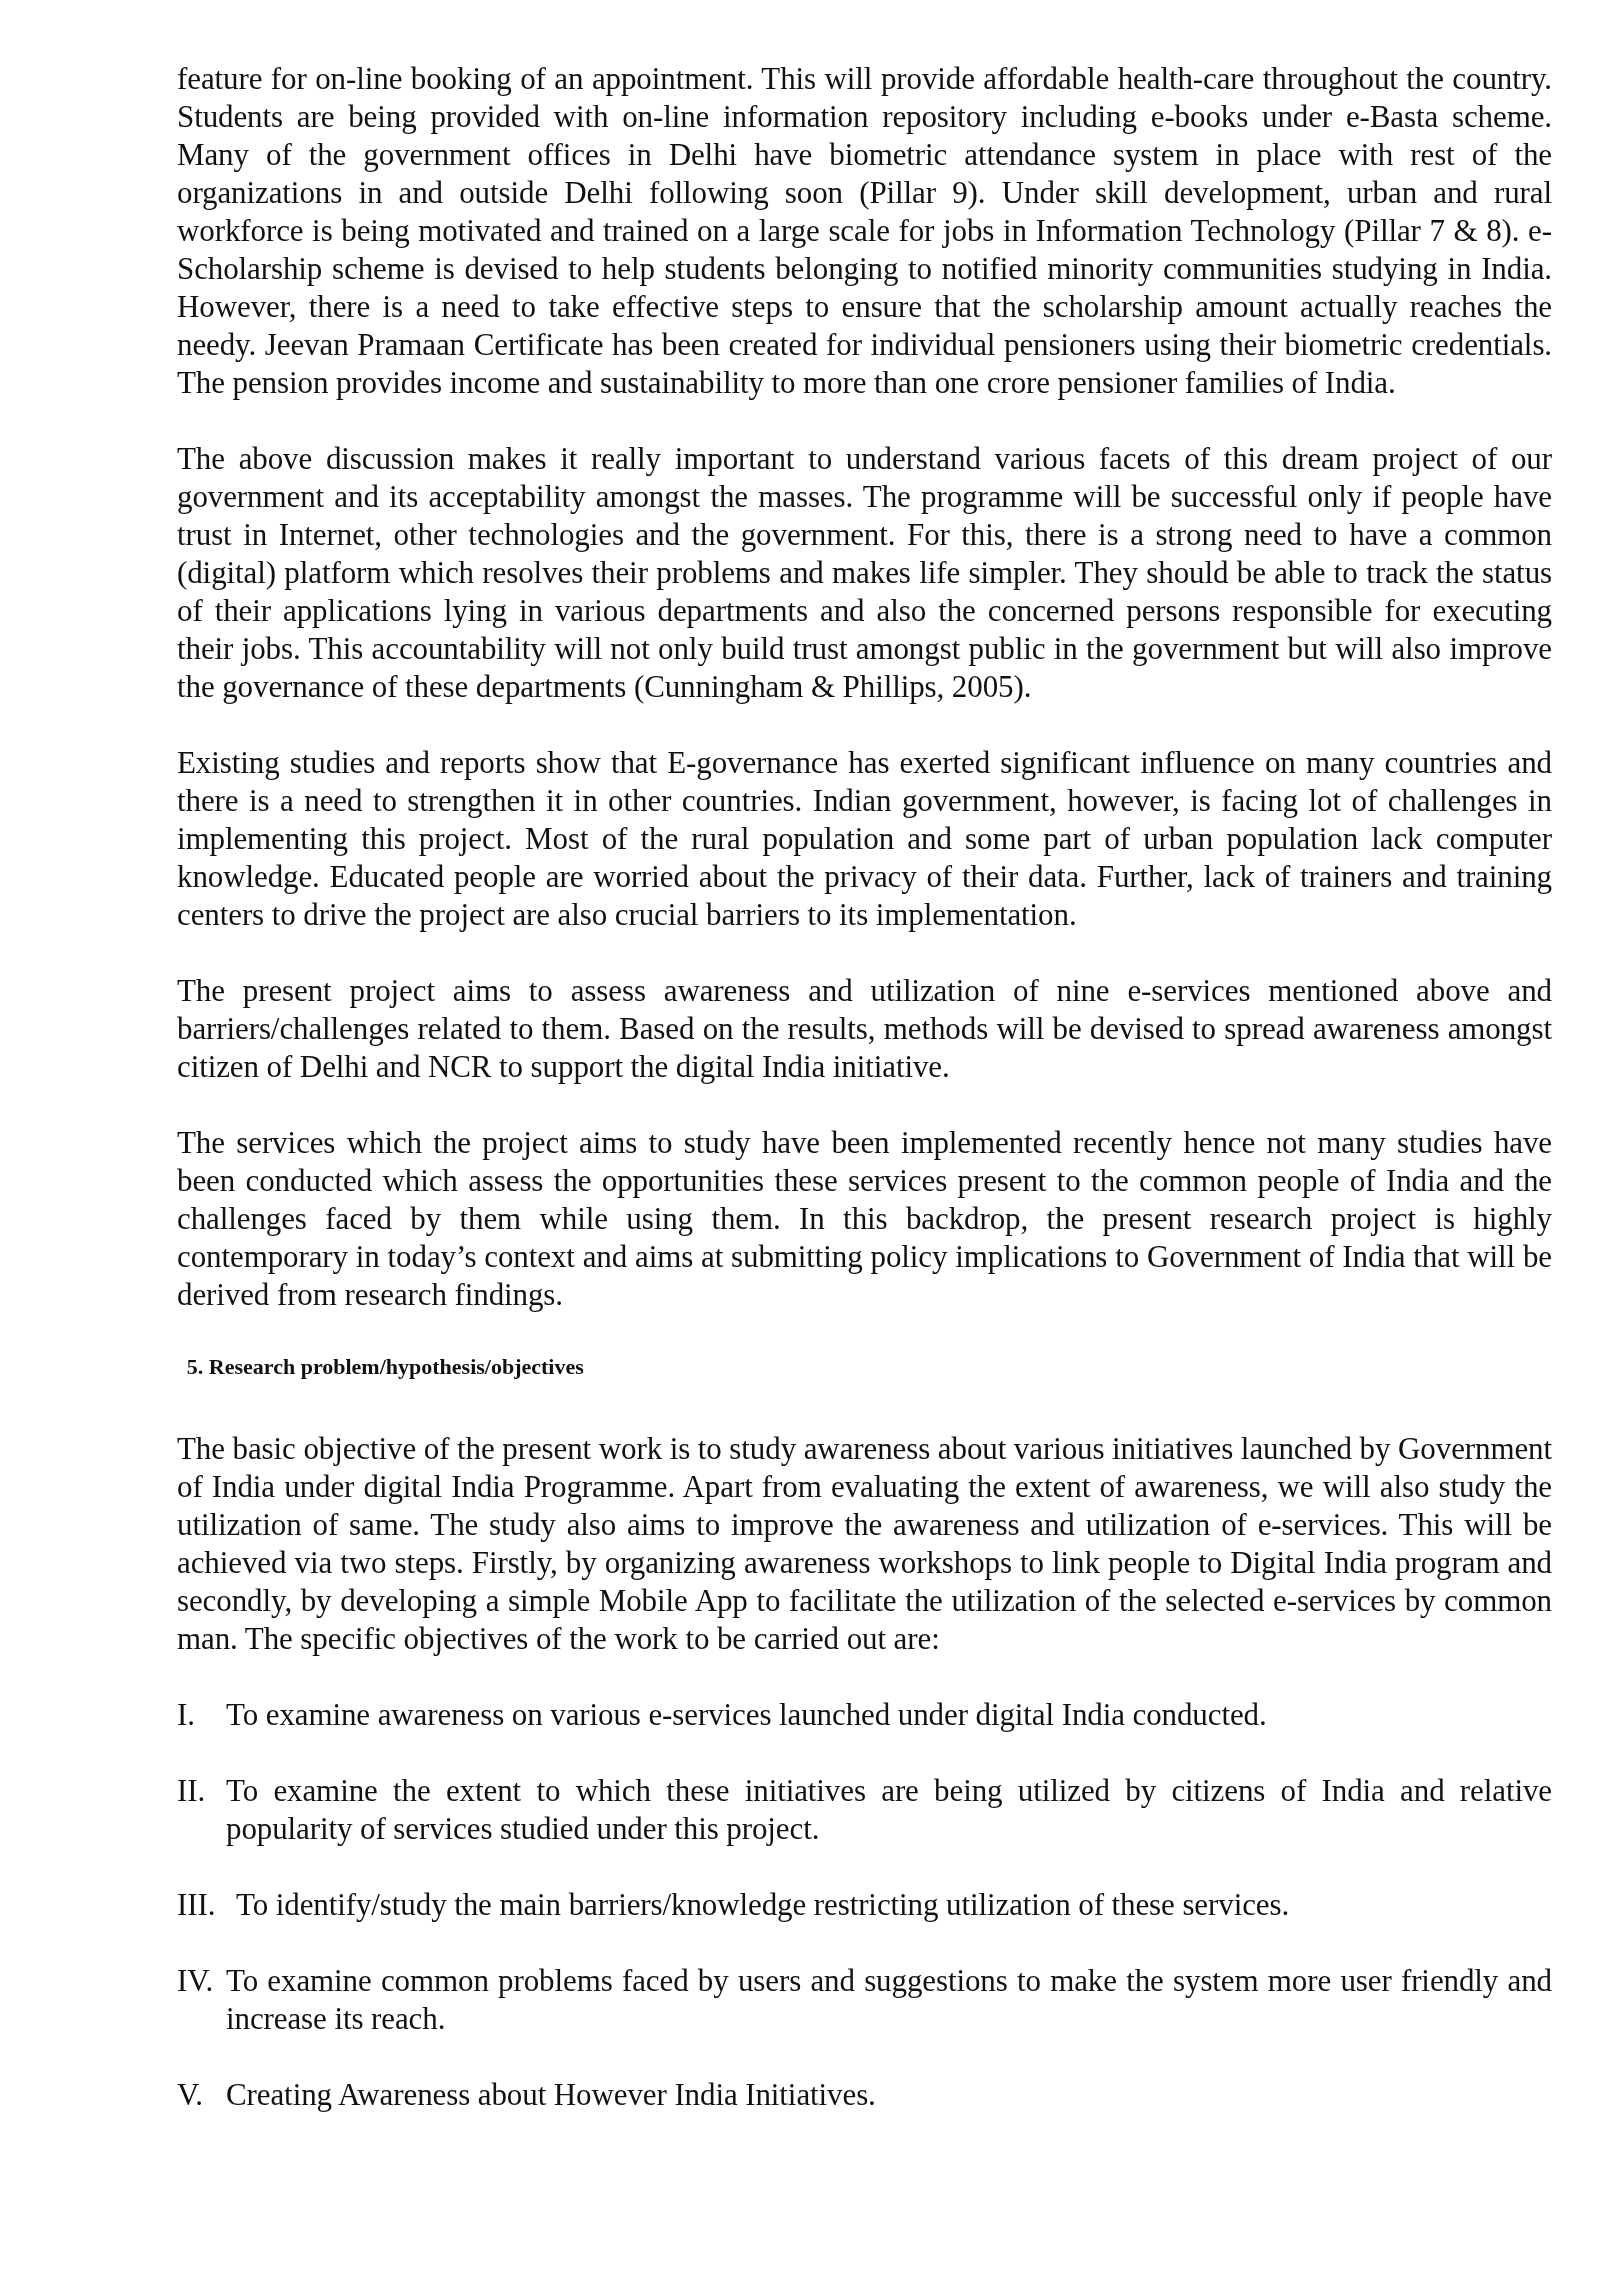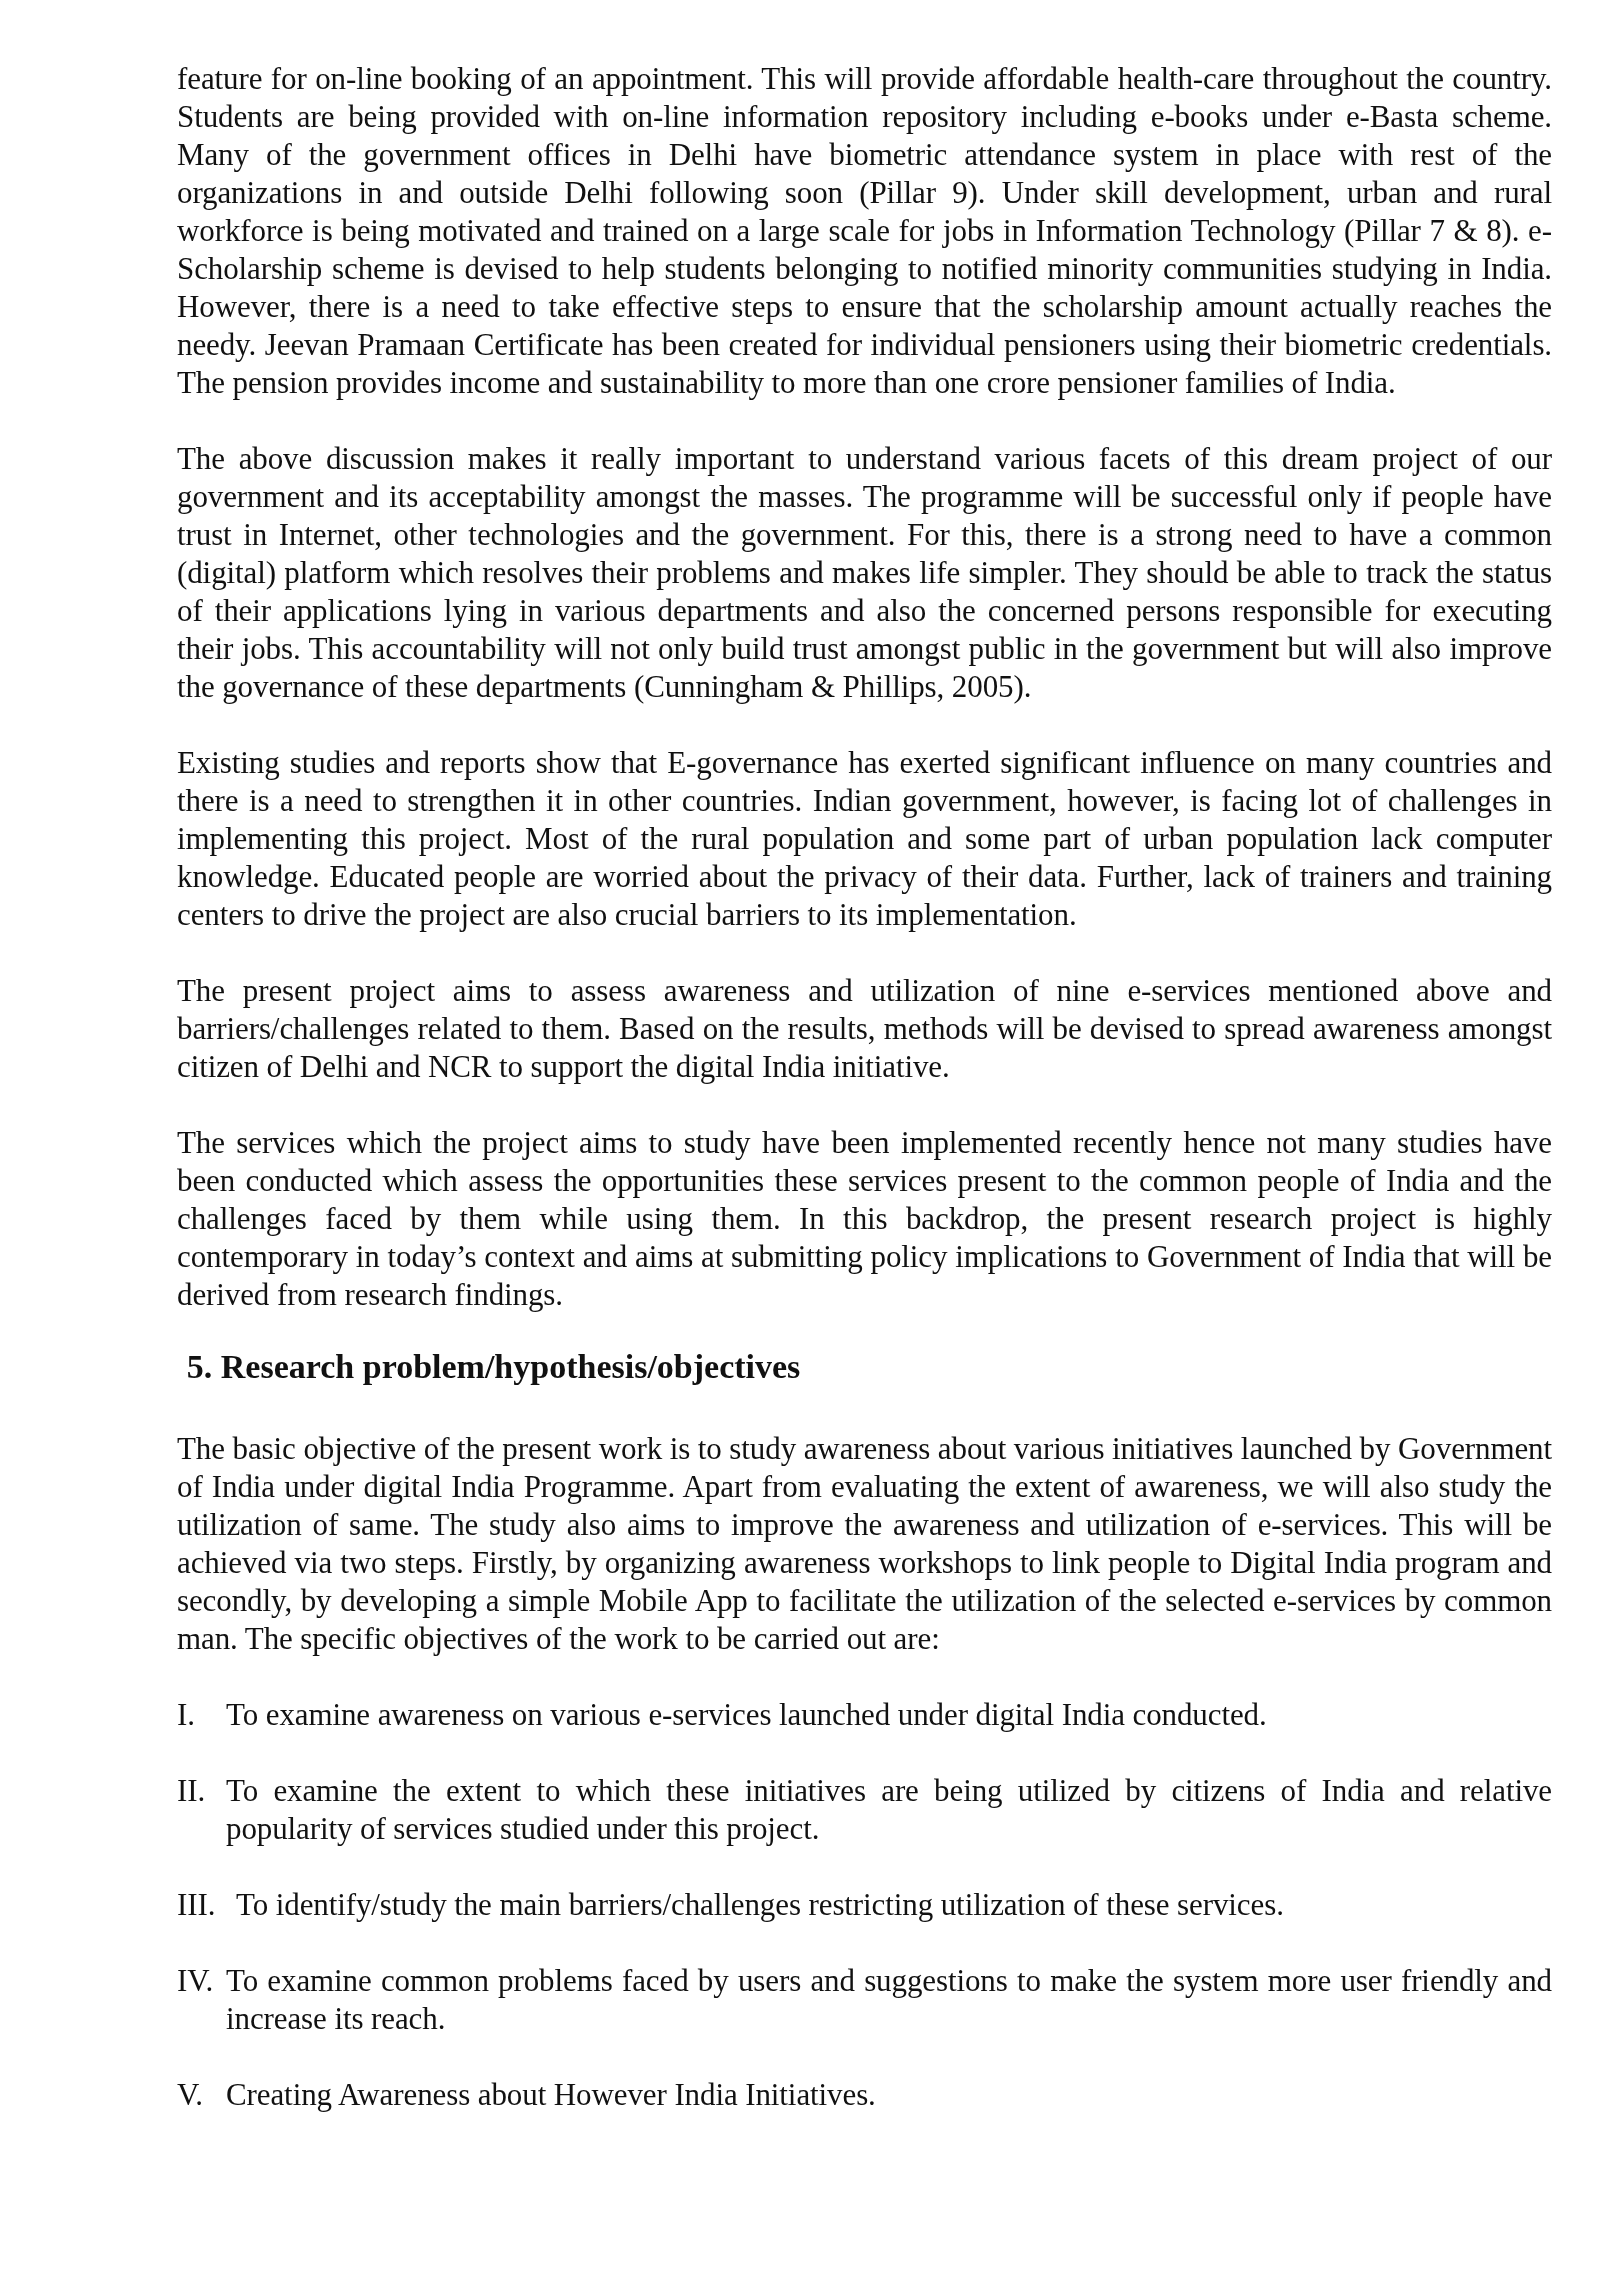--- a/index.html
+++ b/index.html
@@ -25,21 +25,21 @@
       font-size: 31px;
       line-height: 38px;
       text-align: justify;
       margin: 0 0 38px 0;
       letter-spacing: -0.1px;
     }
     .para.last-before-heading {
       margin-bottom: 31px;
     }
     .heading {
-      font-size: 34px;
+      font-size: 22px;
       font-weight: bold;
       margin: 0 0 42px 9.8px;
       line-height: 43px;
     }
     .obj-list {
       list-style: none;
       margin: 0;
       padding: 0;
     }
     .obj-item {
@@ -76,21 +76,21 @@
     <li class="obj-item">
       <span class="obj-num">I.</span>
       <span class="obj-text">To examine awareness on various e-services launched under digital India conducted.</span>
     </li>
     <li class="obj-item">
       <span class="obj-num">II.</span>
       <span class="obj-text">To examine the extent to which these initiatives are being utilized by citizens of India and relative popularity of services studied under this project.</span>
     </li>
     <li class="obj-item">
       <span class="obj-num" style="flex-basis:59px;">III.</span>
-      <span class="obj-text">To identify/study the main barriers/challenges restricting utilization of these services.</span>
+      <span class="obj-text">To identify/study the main barriers/knowledge restricting utilization of these services.</span>
     </li>
     <li class="obj-item">
       <span class="obj-num">IV.</span>
       <span class="obj-text">To examine common problems faced by users and suggestions to make the system more user friendly and increase its reach.</span>
     </li>
     <li class="obj-item">
       <span class="obj-num">V.</span>
       <span class="obj-text">Creating Awareness about However India Initiatives.</span>
     </li>
   </ul>

